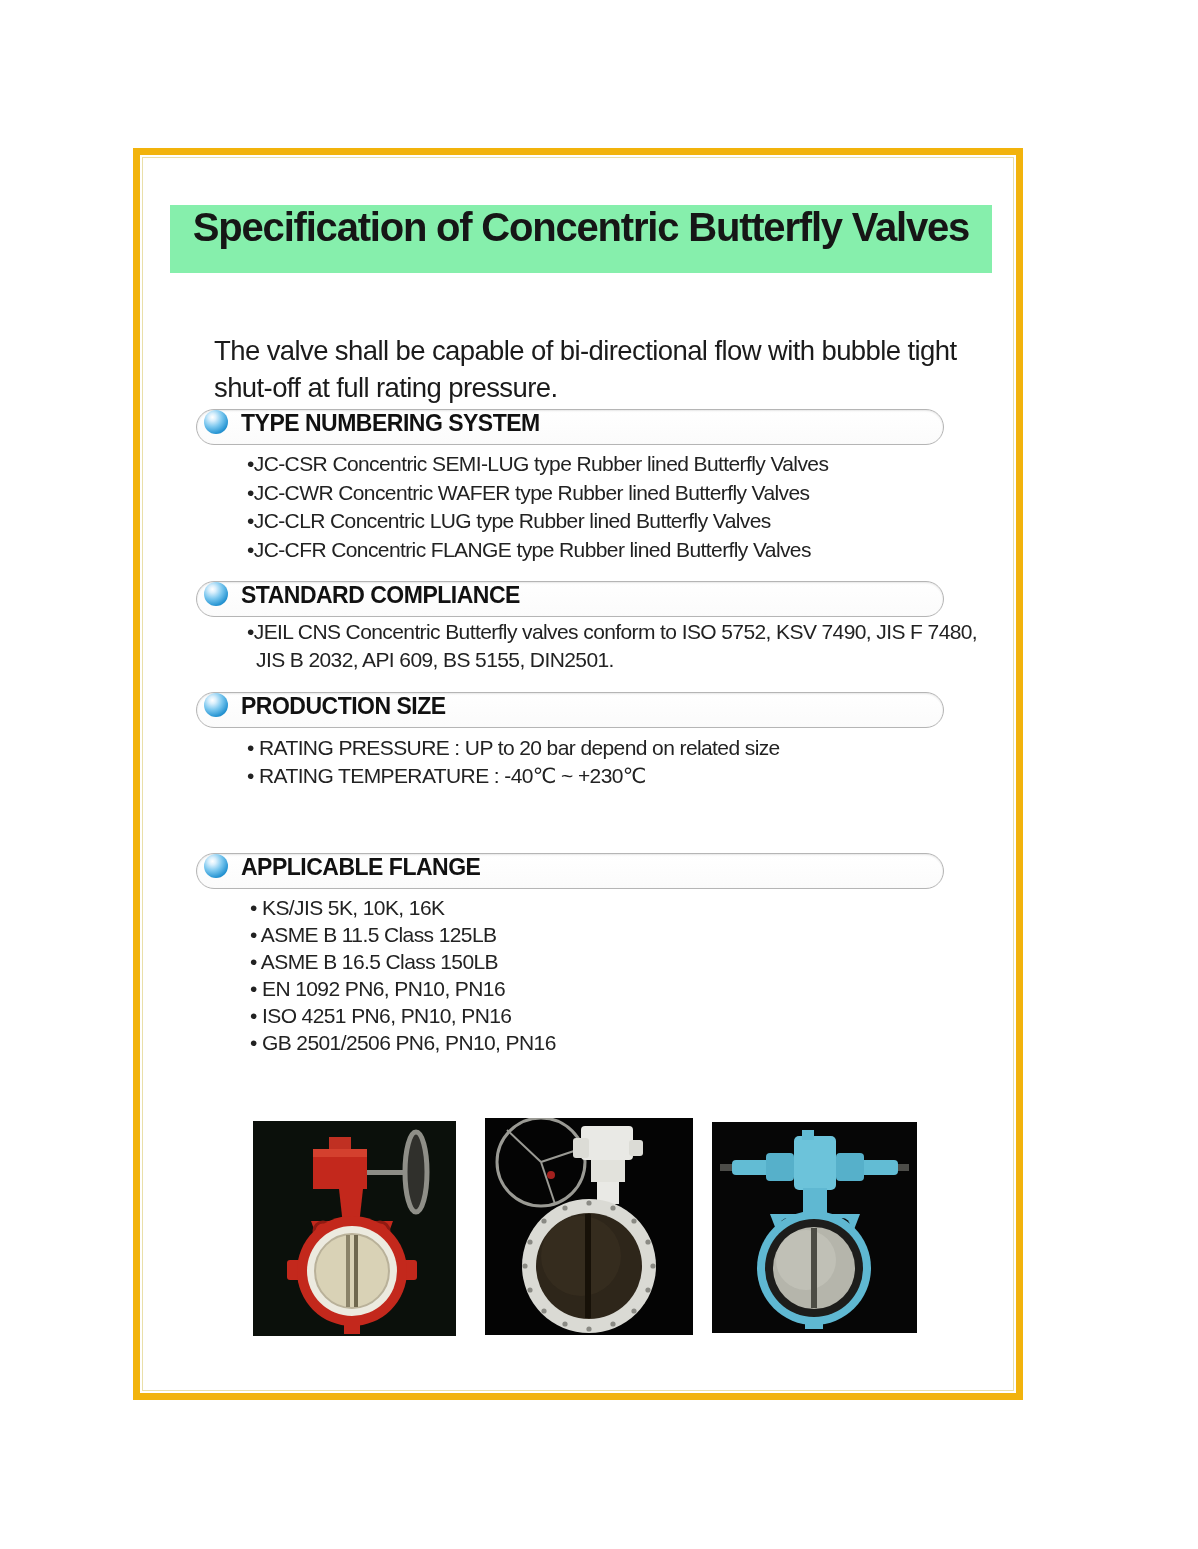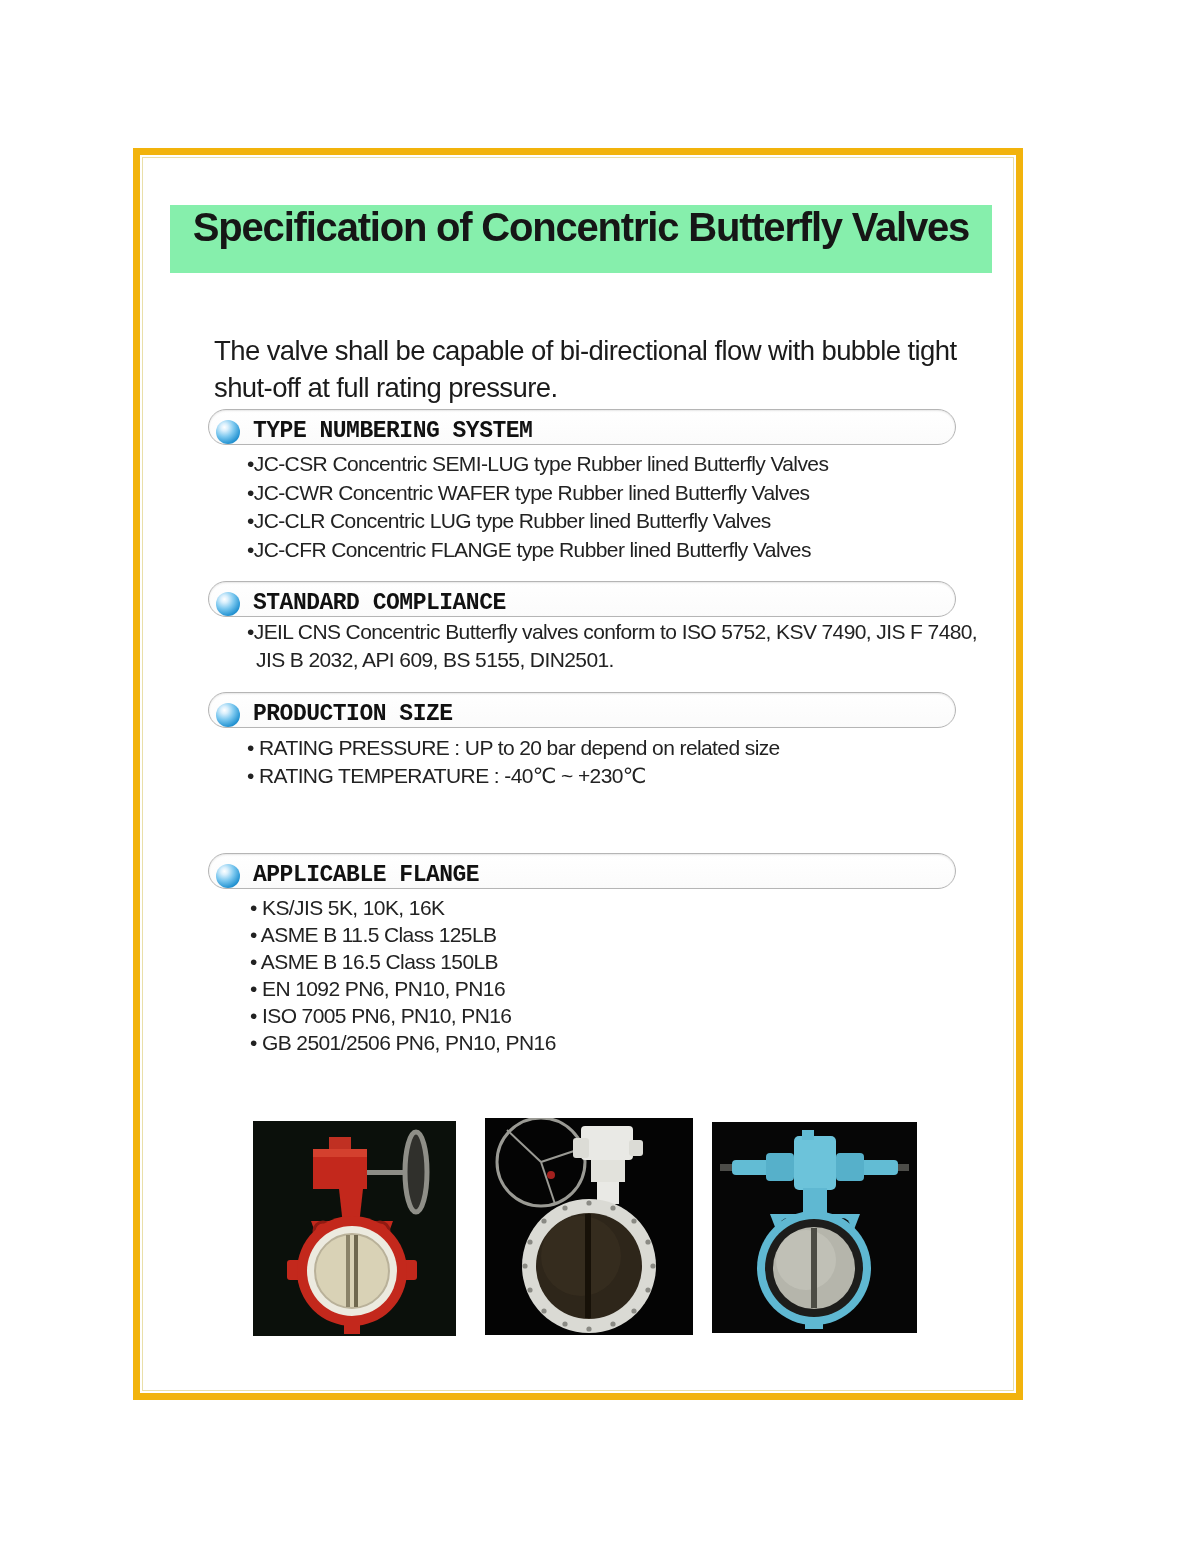--- a/index.html
+++ b/index.html
@@ -25,25 +25,25 @@
     margin:0;font-size:40px;font-weight:700;color:#161616;
     letter-spacing:-1.2px;white-space:nowrap;
   }
   
   .intro{
     position:absolute;left:214px;top:304px;width:780px;
     font-size:27.5px;line-height:37px;letter-spacing:-0.6px;color:#1b1b1b;margin-top:28px;
   }
   
   .pill{
-    position:absolute;left:208px;width:746px;height:34px;
+    position:absolute;left:196px;width:746px;height:34px;
     background:linear-gradient(#ffffff,#fbfbfb);
     border:1px solid #b5b5b5;border-radius:18px;
     box-shadow:inset 0 1px 2px rgba(0,0,0,0.10);
-    display:flex;align-items:flex-end;font-family:Liberation Mono, monospace;
+    display:flex;align-items:flex-start;
   }
   .sphere{
     width:24px;height:24px;border-radius:50%;margin-left:7px;flex:0 0 auto;
     background:radial-gradient(circle at 35% 30%, #ffffff 0%, #d9effc 16%, #7cc8ef 42%, #2795d3 72%, #0f6da8 100%);
   }
   .pill .ptitle{
     margin-left:13px;font-size:23px;font-weight:700;letter-spacing:-0.5px;color:#111;
     white-space:nowrap;
   }
   
@@ -107,21 +107,21 @@
 
   <div class="pill" style="top:853px">
     <span class="sphere"></span>
     <span class="ptitle">APPLICABLE FLANGE</span>
   </div>
   <div class="blist" id="list-flange">
     <div>• KS/JIS 5K, 10K, 16K</div>
     <div>• ASME B 11.5 Class 125LB</div>
     <div>• ASME B 16.5 Class 150LB</div>
     <div>• EN 1092 PN6, PN10, PN16</div>
-    <div>• ISO 7005 PN6, PN10, PN16</div>
+    <div>• ISO 4251 PN6, PN10, PN16</div>
     <div>• GB 2501/2506 PN6, PN10, PN16</div>
   </div>
 
   <div class="photo" id="photo1">
     <svg viewBox="0 0 203 215">
       <rect x="0" y="0" width="203" height="215" fill="#0b100b"></rect>
 
       <rect x="108" y="49" width="48" height="5" fill="#8d8d87"></rect>
       <ellipse cx="163" cy="51" rx="11" ry="40" fill="#30302c" stroke="#8f8f88" stroke-width="5"></ellipse>
 

